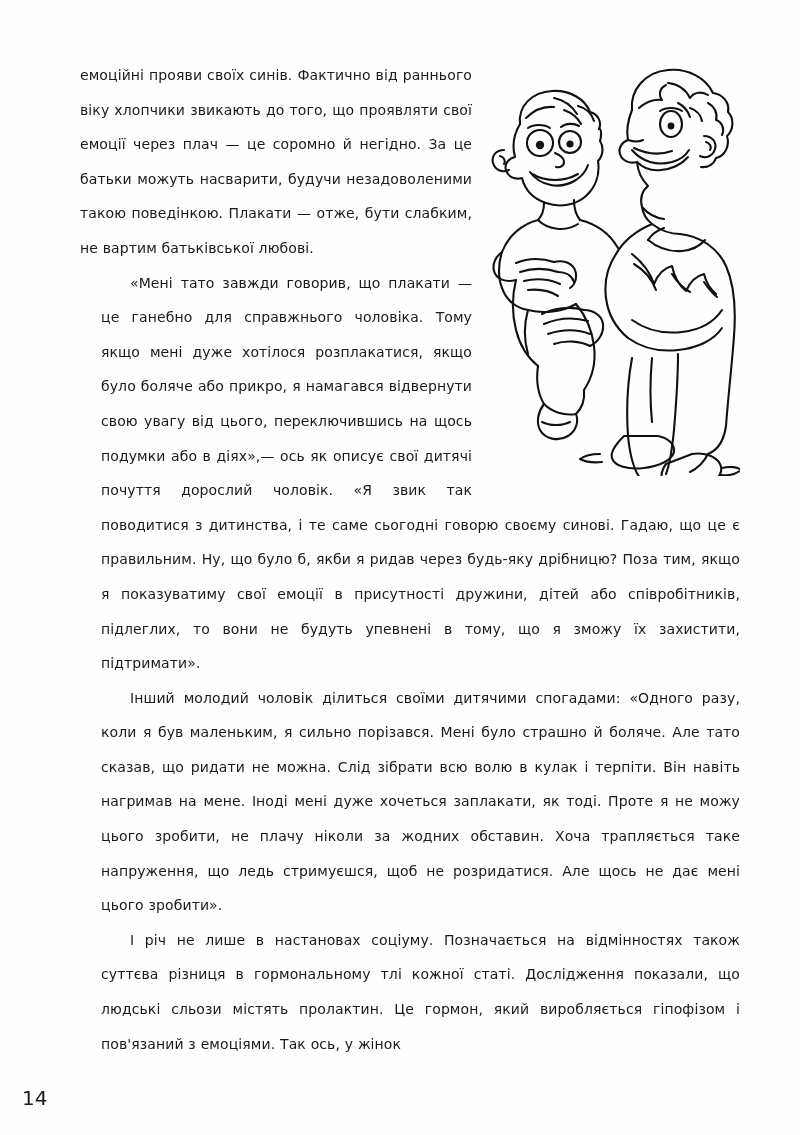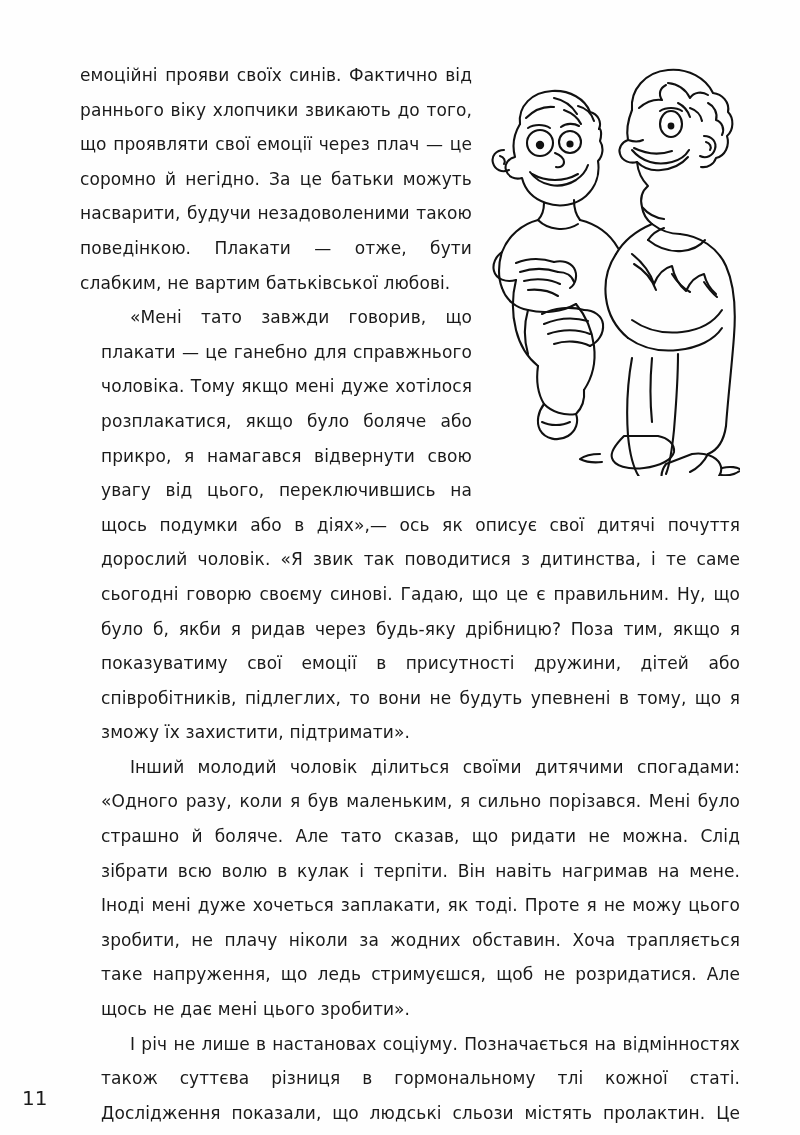--- a/index.html
+++ b/index.html
@@ -39,21 +39,21 @@
 
   
   #textcol {
     position: absolute;
     left: 80px;
     top: 58px;
     width: 660px;
   }
   p.para {
     margin: 0;
-    font-size: 17px;
+    font-size: 14px;
     line-height: 34.6px;
     text-align: justify;
     text-indent: 29px;
     letter-spacing: 0.1px;
     word-spacing: 0.2px;
     -webkit-hyphens: none;
     hyphens: none;
   }
   p.para.noindent { text-indent: 0; }
   p.para + p.para { margin-top: 0; margin-left: 21px; }
@@ -230,15 +230,15 @@
     </div>
 
     <p class="para noindent">емоційні прояви своїх синів. Фактично від раннього віку хлопчики звикають до того, що проявляти свої емоції через плач — це соромно й негідно. За це батьки можуть насварити, будучи незадоволеними такою поведінкою. Плакати — отже, бути слабким, не вартим батьківської любові.</p>
     <p class="para">«Мені тато завжди говорив, що плакати — це ганебно для справжнього чоловіка. Тому якщо мені дуже хотілося розплакатися, якщо було боляче або прикро, я намагався відвернути свою увагу від цього, переключившись на щось подумки або в діях»,— ось як описує свої дитячі почуття дорослий чоловік. «Я звик так поводитися з дитинства, і те саме сьогодні говорю своєму синові. Гадаю, що це є правильним. Ну, що було б, якби я ридав через будь-яку дрібницю? Поза тим, якщо я показуватиму свої емоції в присутності дружини, дітей або співробітників, підлеглих, то вони не будуть упевнені в тому, що я зможу їх захистити, підтримати».</p>
     <p class="para">Інший молодий чоловік ділиться своїми дитячими спогадами: «Одного разу, коли я був маленьким, я сильно порізався. Мені було страшно й боляче. Але тато сказав, що ридати не можна. Слід зібрати всю волю в кулак і терпіти. Він навіть нагримав на мене. Іноді мені дуже хочеться заплакати, як тоді. Проте я не можу цього зробити, не плачу ніколи за жодних обставин. Хоча трапляється таке напруження, що ледь стримуєшся, щоб не розридатися. Але щось не дає мені цього зробити».</p>
     <p class="para">І річ не лише в настановах соціуму. Позначається на відмінностях також суттєва різниця в гормональному тлі кожної статі. Дослідження показали, що людські сльози містять пролактин. Це гормон, який виробляється гіпофізом і пов'язаний з емоціями. Так ось, у жінок</p>
 
     <div class="clear"></div>
   </div>
 
-  <div id="folio">11</div>
+  <div id="folio">14</div>
 
 </div>
 
 </body></html>

